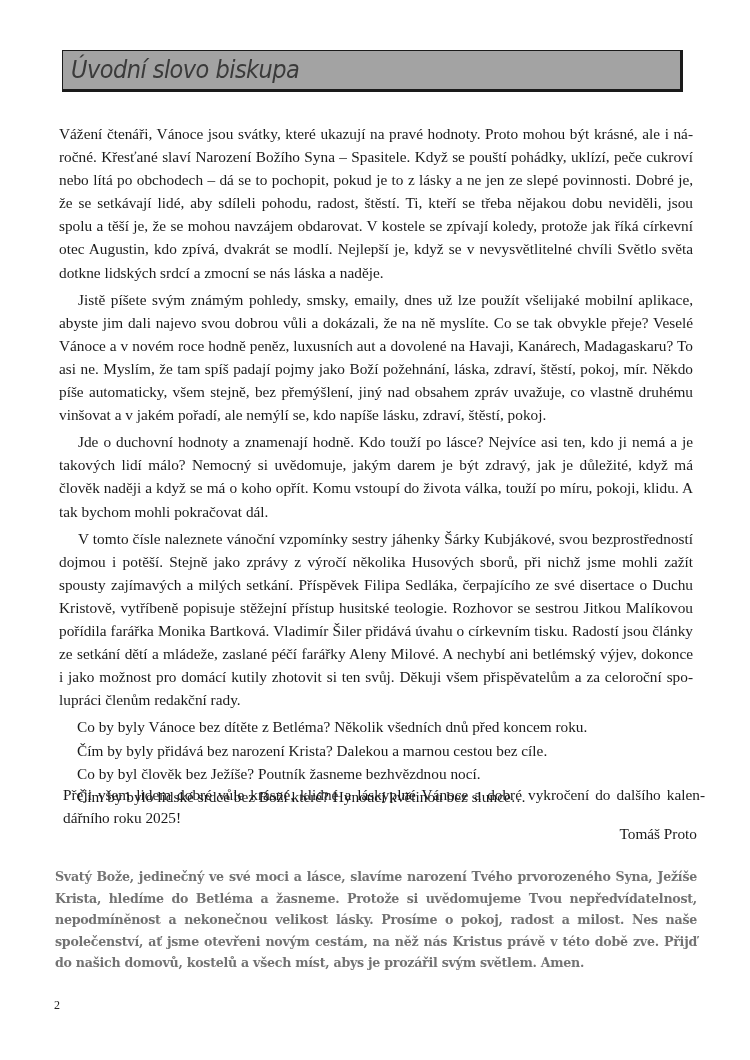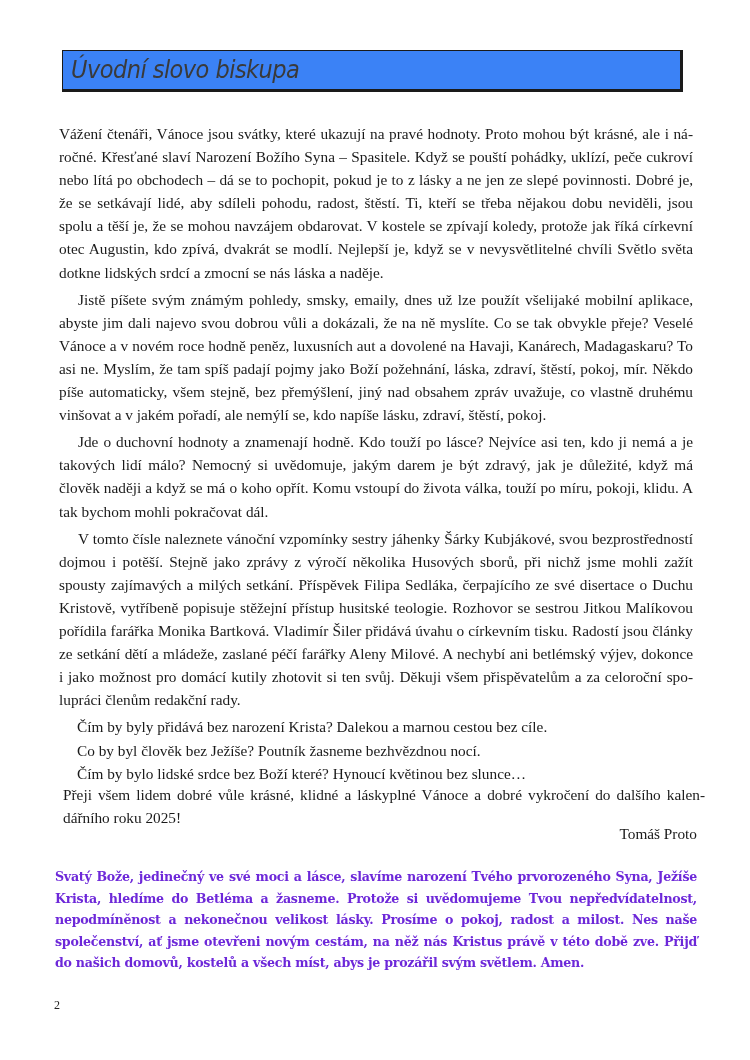--- a/index.html
+++ b/index.html
@@ -20,21 +20,21 @@
       left: 55px;
       top: 0;
       width: 642px;
     }
     .heading-box {
       position: absolute;
       left: 7px;
       top: 50px;
       width: 617px;
       height: 38px;
-      background: #3b82f6;
+      background: #a3a3a3;
       border: 1.5px solid #1a1a1a;
       border-right-width: 3px;
       border-bottom-width: 3px;
       box-sizing: content-box;
     }
     .heading-title {
       position: absolute;
       left: 8px;
       top: 4px;
       font-family: "DejaVu Sans", "Liberation Sans", sans-serif;
@@ -89,21 +89,21 @@
     }
     .prayer {
       position: absolute;
       left: 0;
       top: 866px;
       width: 642px;
       font-family: "DejaVu Serif", "Liberation Serif", serif;
       font-weight: bold;
       font-size: 12.6px;
       line-height: 21.5px;
-      color: #6d28d9;
+      color: #737373;
       text-align: justify;
       letter-spacing: -0.25px;
     }
     .page-number {
       position: absolute;
       left: 54px;
       top: 998px;
       font-size: 12px;
       color: #222222;
     }
@@ -116,20 +116,21 @@
   <div class="heading-box">
     <span class="heading-title">Úvodní slovo biskupa</span>
   </div>
 
   <div class="body-text">
     <p>Vážení čtenáři, Vánoce jsou svátky, které ukazují na pravé hodnoty. Proto mohou být krásné, ale i ná­ročné. Křesťané slaví Narození Božího Syna – Spasitele. Když se pouští pohádky, uklízí, peče cukroví nebo lítá po obchodech – dá se to pochopit, pokud je to z lásky a ne jen ze slepé povinnosti. Dobré je, že se setkávají lidé, aby sdíleli pohodu, radost, štěstí. Ti, kteří se třeba nějakou dobu neviděli, jsou spolu a těší je, že se mohou navzájem obdarovat. V kostele se zpívají koledy, protože jak říká církevní otec Augustin, kdo zpívá, dvakrát se modlí. Nejlepší je, když se v nevysvětlitelné chvíli Světlo světa dotkne lidských srdcí a zmocní se nás láska a naděje.</p>
     <p class="indent">Jistě píšete svým známým pohledy, smsky, emaily, dnes už lze použít všelijaké mobilní aplikace, abyste jim dali najevo svou dobrou vůli a dokázali, že na ně myslíte. Co se tak obvykle přeje? Veselé Vánoce a v novém roce hodně peněz, luxusních aut a dovolené na Havaji, Kanárech, Madagaskaru? To asi ne. Myslím, že tam spíš padají pojmy jako Boží požehnání, láska, zdraví, štěstí, pokoj, mír. Někdo píše automaticky, všem stejně, bez přemýšlení, jiný nad obsahem zpráv uvažuje, co vlastně druhému vinšovat a v jakém pořadí, ale nemýlí se, kdo napíše lásku, zdraví, štěstí, pokoj.</p>
     <p class="indent">Jde o duchovní hodnoty a znamenají hodně. Kdo touží po lásce? Nejvíce asi ten, kdo ji nemá a je takových lidí málo? Nemocný si uvědomuje, jakým darem je být zdravý, jak je důležité, když má člověk naději a když se má o koho opřít. Komu vstoupí do života válka, touží po míru, pokoji, klidu. A tak bychom mohli pokračovat dál.</p>
     <p class="indent">V tomto čísle naleznete vánoční vzpomínky sestry jáhenky Šárky Kubjákové, svou bezprostřed­ností dojmou i potěší. Stejně jako zprávy z výročí několika Husových sborů, při nichž jsme mohli zažít spousty zajímavých a milých setkání. Příspěvek Filipa Sedláka, čerpajícího ze své disertace o Duchu Kristově, vytříbeně popisuje stěžejní přístup husitské teologie. Rozhovor se sestrou Jitkou Malíkovou pořídila farářka Monika Bartková. Vladimír Šiler přidává úvahu o církevním tisku. Radostí jsou články ze setkání dětí a mládeže, zaslané péčí farářky Aleny Milové. A nechybí ani betlémský výjev, dokonce i jako možnost pro domácí kutily zhotovit si ten svůj. Děkuji všem přispěvatelům a za celoroční spo­lupráci členům redakční rady.</p>
     <div class="verses">
+      <div>Co by byly Vánoce bez dítěte z Betléma? Několik všedních dnů před koncem roku.</div>
       <div>Čím by byly přidává bez narození Krista? Dalekou a marnou cestou bez cíle.</div>
       <div>Co by byl člověk bez Ježíše? Poutník žasneme bezhvězdnou nocí.</div>
       <div>Čím by bylo lidské srdce bez Boží které? Hynoucí květinou bez slunce…</div>
     </div>
   </div>
 
   <p class="closing" style="margin:8px;">Přeji všem lidem dobré vůle krásné, klidné a láskyplné Vánoce a dobré vykročení do dalšího kalen­dářního roku 2025!</p>
 
   <div class="signature">Tomáš Proto</div>
 

